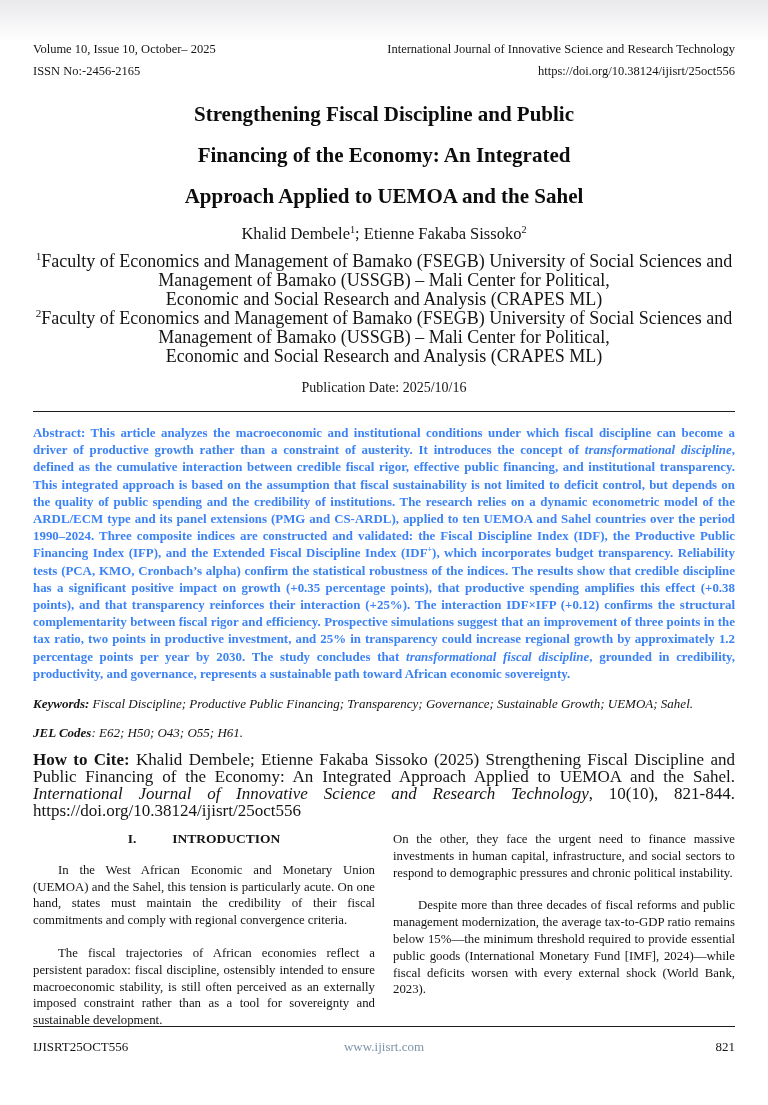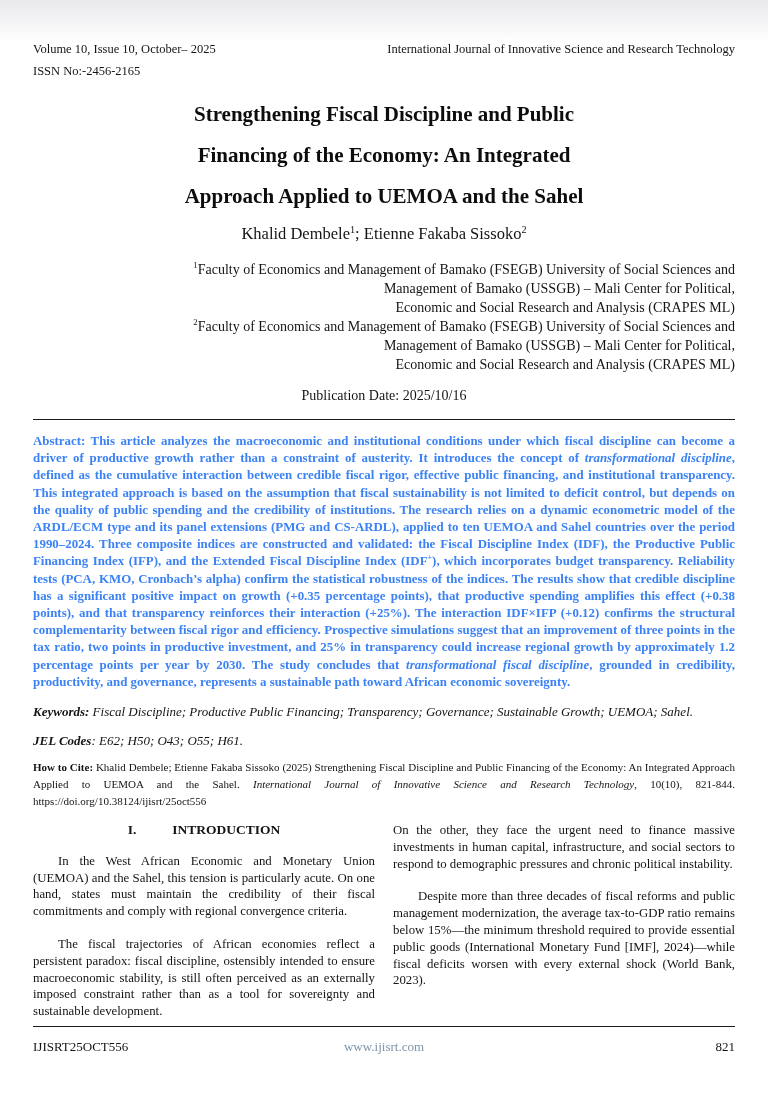--- a/index.html
+++ b/index.html
@@ -41,23 +41,23 @@
     text-align: center; line-height: 41px;
     white-space: pre-line;
     color: #0d0d0d;
   }
   .authors {
     margin-top: 7px;
     text-align: center;
     font-size: 16.5px;
   }
   .affiliations {
-    margin-top: 16px;
-    text-align: right;
-    font-size: 14px; line-height: 19px;
+    margin-top: 8px;
+    text-align: center;
+    font-size: 18px; line-height: 19px;
     white-space: pre-line;
   }
   .pubdate {
     margin-top: 14px;
     text-align: center;
     font-size: 14px;
   }
   .rule {
     border: none; border-top: 1.4px solid #1c1c1c;
     margin: 15px 0 0 0;
@@ -67,21 +67,21 @@
     font-size: 12.9px; font-weight: bold;
     text-align: justify; line-height: 17.2px;
     color: #3b82f6;
   }
   .keywords, .jel {
     margin-top: 13px;
     font-size: 13px;
   }
   .cite {
     margin-top: 10px;
-    font-size: 11px; line-height: 17px;
+    font-size: 17px; line-height: 17px;
     text-align: justify;
   }
   .columns {
     display: flex; gap: 18px;
     margin-top: 12px;
   }
   .col {
     flex: 1; min-width: 0;
     font-size: 12.8px; line-height: 16.8px;
     text-align: justify;
@@ -117,20 +117,21 @@
 
 <div class="page">
 
   <div class="header">
     <div class="left">
       <div>Volume 10, Issue 10, October– 2025</div>
       <div>ISSN No:-2456-2165</div>
     </div>
     <div class="right">
       <div>International Journal of Innovative Science and Research Technology</div>
+      <div>https://doi.org/10.38124/ijisrt/25oct556</div>
     </div>
   </div>
 
   <h1 class="title" style="margin:12px 0 0 0;">Strengthening Fiscal Discipline and Public
 Financing of the Economy: An Integrated
 Approach Applied to UEMOA and the Sahel</h1>
 
   <div class="authors"><span>Khalid Dembele</span><span class="sup">1</span><span>; Etienne Fakaba Sissoko</span><span class="sup">2</span></div>
 
   <div class="affiliations"><span class="sup">1</span><span>Faculty of Economics and Management of Bamako (FSEGB) University of Social Sciences and

